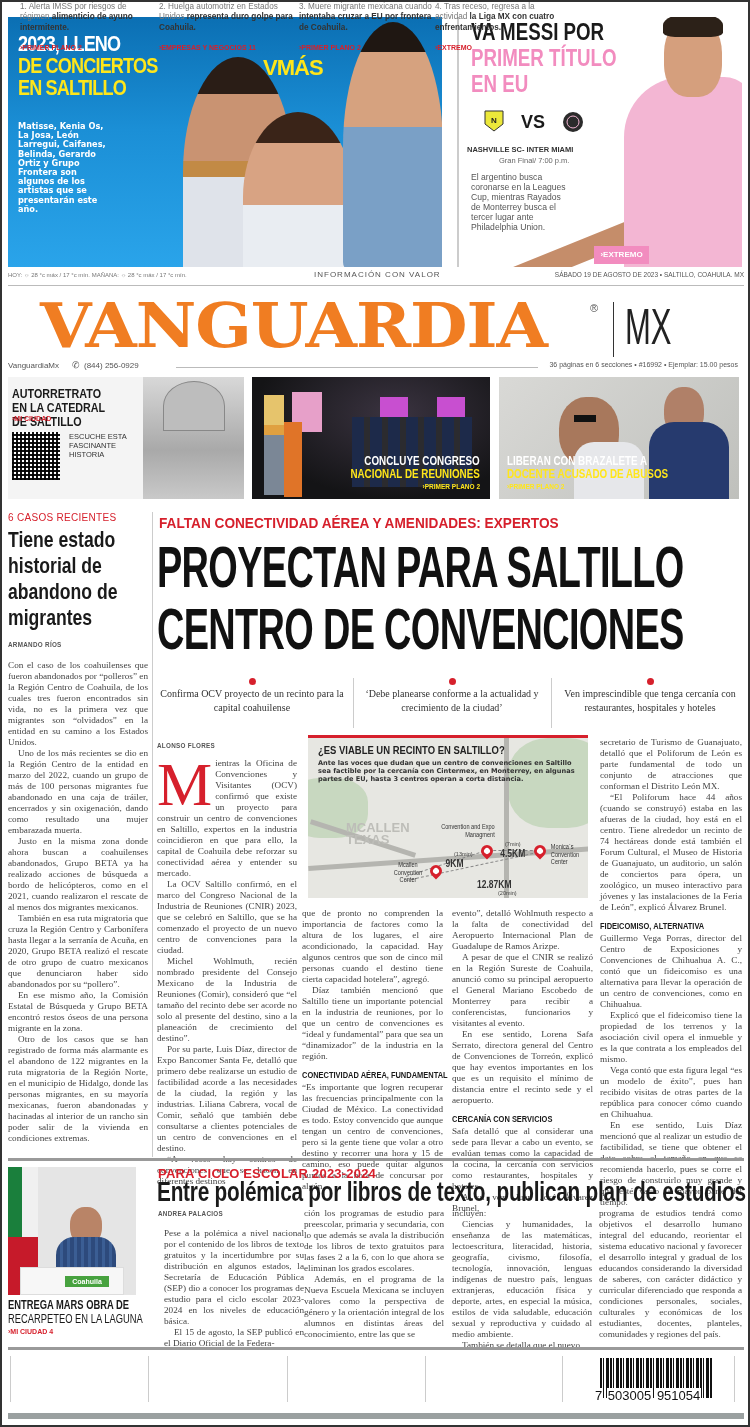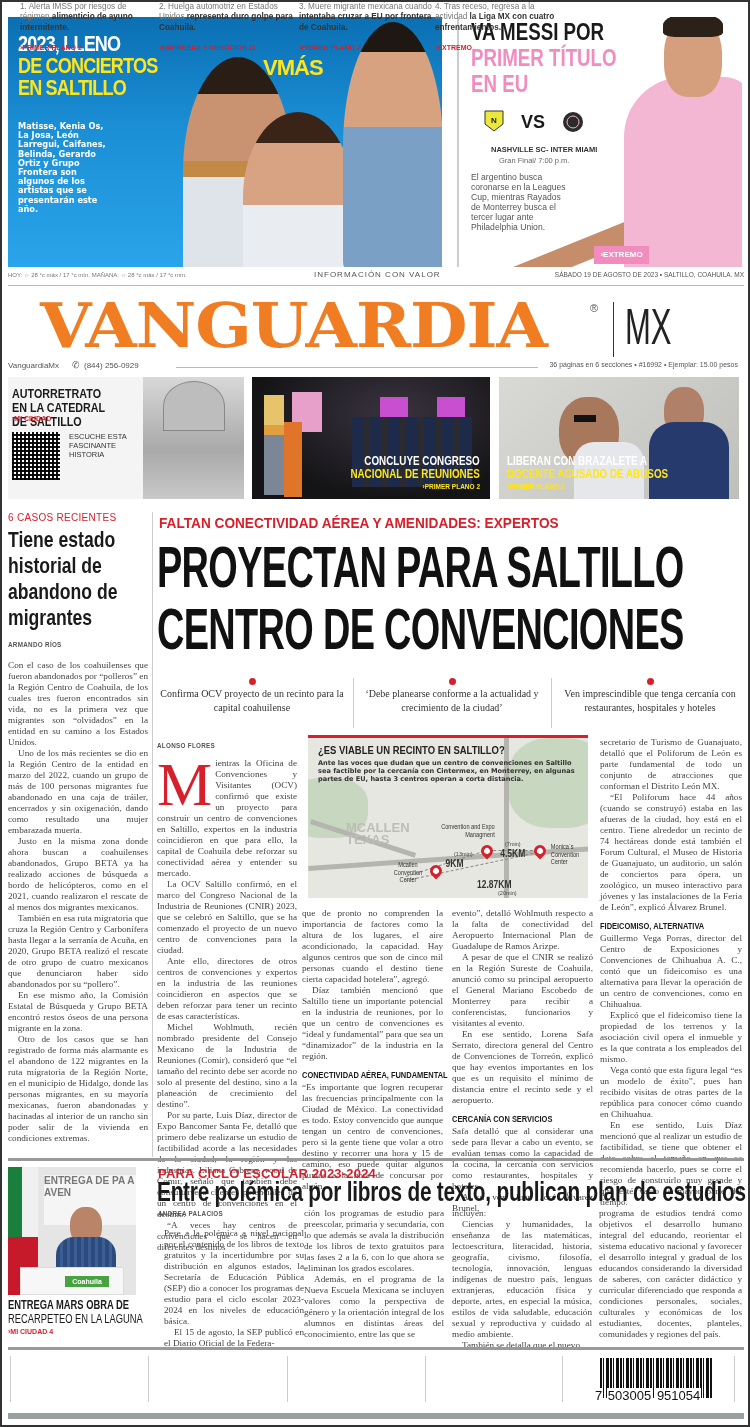--- a/index.html
+++ b/index.html
@@ -13,21 +13,21 @@
 .promo-left .t1{position:absolute;left:10px;top:16px;font-family:"Liberation Sans",sans-serif;font-weight:bold;font-size:22px;line-height:22px;color:#fff;letter-spacing:-1px;transform:scaleX(.82);transform-origin:left}
 .promo-left .t2{position:absolute;left:10px;top:38px;font-family:"Liberation Sans",sans-serif;font-weight:bold;font-size:22px;line-height:22px;color:#ffe61a;letter-spacing:-1px;transform:scaleX(.82);transform-origin:left;width:200px}
 .promo-left .desc{position:absolute;left:10px;top:105px;width:92px;font-family:"DejaVu Sans",sans-serif;font-weight:bold;font-size:8.2px;line-height:9.2px;color:#fff}
 .promo-left .vmas{position:absolute;left:255px;top:38px;font-family:"Liberation Sans",sans-serif;font-weight:bold;font-size:22px;color:#ffe61a;letter-spacing:-1px}
 .person{position:absolute;border-radius:50% 50% 10px 10px}
 .promo-right{position:absolute;left:455px;top:15px;width:285px;height:250px;background:#fff;overflow:hidden;border-left:2px solid #ccc}
 .promo-right .t1{position:absolute;left:12px;top:2px;font-family:"Liberation Sans",sans-serif;font-weight:bold;font-size:24px;line-height:26px;color:#1a1a1a;transform:scaleX(.78);transform-origin:left;white-space:nowrap}
 .promo-right .t2{position:absolute;left:12px;top:28px;font-family:"Liberation Sans",sans-serif;font-weight:bold;font-size:24px;line-height:26px;color:#f28cbf;transform:scaleX(.78);transform-origin:left;white-space:nowrap}
 .team-logo{position:absolute;width:22px;height:24px}
 .vs{position:absolute;left:62px;top:95px;font-family:"Liberation Sans",sans-serif;font-weight:bold;font-size:18px;color:#1a1a1a}
-.match{position:absolute;left:32px;top:128px;font-family:"Liberation Sans",sans-serif;font-weight:bold;font-size:7.5px;color:#333}
+.match{position:absolute;left:8px;top:128px;font-family:"Liberation Sans",sans-serif;font-weight:bold;font-size:7.5px;color:#333}
 .matchtime{position:absolute;left:40px;top:139px;font-family:"Liberation Sans",sans-serif;font-size:7.5px;color:#666}
 .messi-desc{position:absolute;left:12px;top:155px;width:95px;font-family:"Liberation Sans",sans-serif;font-size:8.6px;line-height:10px;color:#555}
 .extremo-tag{position:absolute;left:135px;top:229px;width:55px;height:18px;background:#f28cbf;color:#fff;font-family:"Liberation Sans",sans-serif;font-weight:bold;font-size:8px;line-height:18px;text-align:center}
 .jersey{position:absolute;left:165px;top:60px;width:130px;height:200px;background:#f3b6d3;border-radius:60px 30px 0 0}
 .head{position:absolute;left:205px;top:0px;width:58px;height:80px;background:#d59f7d;border-radius:45% 45% 40% 40%}
 .hair{position:absolute;left:204px;top:-4px;width:60px;height:24px;background:#2c2118;border-radius:50% 50% 20% 20%}
 .arm{position:absolute;left:0px;top:200px;width:180px;height:22px;background:#c58d6a;transform:rotate(-22deg);transform-origin:right;border-radius:10px}
 
 
 .strip{position:absolute;left:6px;top:267px;width:736px;height:14px;font-family:"Liberation Sans",sans-serif;font-size:6px;color:#777}
@@ -239,21 +239,20 @@
     <div class="deck" style="left:200px"><span class="dot"></span><span>‘Debe planearse conforme a la actualidad y crecimiento de la ciudad’</span></div>
     <div class="vrule" style="left:394px;top:0;height:50px"></div>
     <div class="deck" style="left:398px"><span class="dot"></span><span>Ven imprescindible que tenga cercanía con restaurantes, hospitales y hoteles</span></div>
   </div>
 
   <div class="byline mbyline">ALONSO FLORES</div>
 
   <div class="col body" style="left:155px;top:756px;width:140px">
     <p style="text-indent:0"><span class="dropcap">M</span><span>ientras la Oficina de Convenciones y Visitantes (OCV) confirmó que existe un proyecto para construir un centro de convenciones en Saltillo, expertos en la industria coincidieron en que para ello, la capital de Coahuila debe reforzar su conectividad aérea y entender su mercado.</span></p>
     <p>La OCV Saltillo confirmó, en el marco del Congreso Nacional de la Industria de Reuniones (CNIR) 2023, que se celebró en Saltillo, que se ha comenzado el proyecto de un nuevo centro de convenciones para la ciudad.</p>
-    <p>Ante ello, directores de otros centros de convenciones y expertos en la industria de las reuniones coincidieron en aspectos que se deben reforzar para tener un recinto de esas características.</p>
     <p>Michel Wohlmuth, recién nombrado presidente del Consejo Mexicano de la Industria de Reuniones (Comir), consideró que “el tamaño del recinto debe ser acorde no solo al presente del destino, sino a la planeación de crecimiento del destino”.</p>
     <p>Por su parte, Luis Díaz, director de Expo Bancomer Santa Fe, detalló que primero debe realizarse un estudio de factibilidad acorde a las necesidades de la ciudad, la región y las industrias. Liliana Cabrera, vocal de Comir, señaló que también debe consultarse a clientes potenciales de un centro de convenciones en el destino.</p>
     <p>“A veces hay centros de convenciones que se hacen en diferentes destinos</p>
   </div>
 
   <div class="info">
     <div class="green" style="left:-20px;top:40px;width:80px;height:60px"></div>
     <div class="green" style="left:200px;top:0;width:100px;height:90px"></div>
     <div class="road" style="left:0;top:118px;width:290px;height:5px;transform:rotate(-4deg)"></div>
     <div class="road" style="left:0;top:98px;width:110px;height:5px;transform:rotate(18deg)"></div>
@@ -303,21 +302,20 @@
     <p>Vega contó que esta figura legal “es un modelo de éxito”, pues han recibido visitas de otras partes de la república para conocer cómo cuando en Chihuahua.</p>
     <p>En ese sentido, Luis Díaz mencionó que al realizar un estudio de factibilidad, se tiene que obtener el dato sobre el tamaño en que se recomienda hacerlo, pues se corre el riesgo de construirlo muy grande y que esté vacío la mayor parte del tiempo.</p>
   </div>
 
   <div class="hrule" style="left:6px;top:1156px;width:736px"></div>
 
   <div class="photo2">
     <div class="flag-g"></div>
     <div class="flag-w"></div>
     <div class="flag-r"></div>
-    <div class="banner"><span>ENTREGA DE PA A AVEN</span></div>
     <div class="speaker">
       <div class="abs" style="left:14px;top:0;width:32px;height:38px;border-radius:45%;background:#b98467"></div>
       <div class="abs" style="left:0;top:30px;width:60px;height:50px;border-radius:18px 18px 0 0;background:repeating-linear-gradient(90deg,#2d4a7c 0 4px,#3b5e94 4px 7px)"></div>
     </div>
     <div class="podium">
         <div class="co">Coahuila</div>
       </div>
   </div>
   <div class="cap2"><b>ENTREGA MARS OBRA DE</b><br><span>RECARPETEO EN LA LAGUNA</span></div>
   <div class="cap2sec">›MI CIUDAD 4</div>

